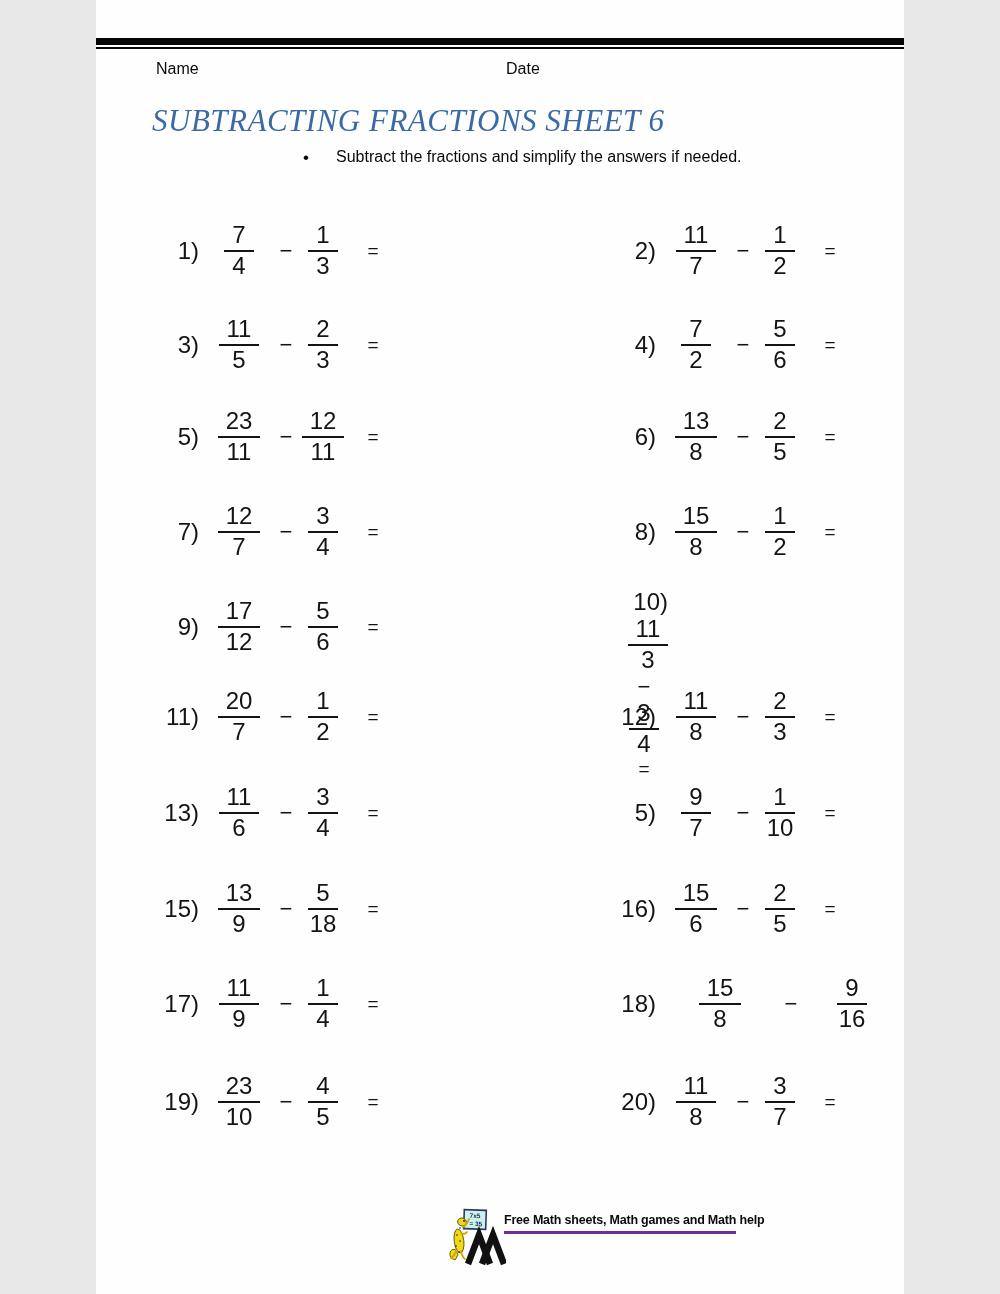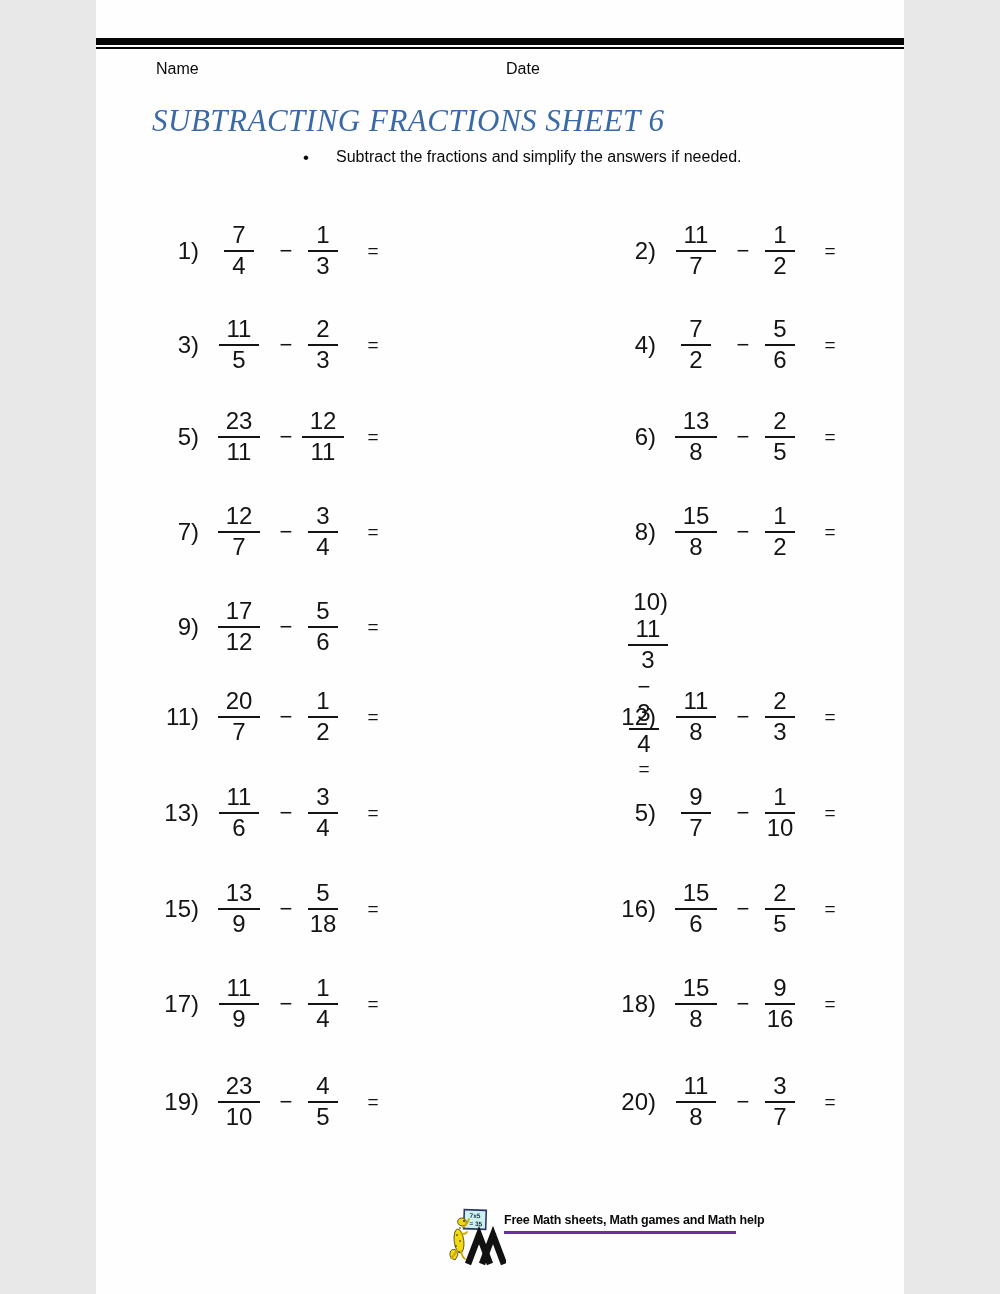--- a/index.html
+++ b/index.html
@@ -368,21 +368,21 @@
         <div class="frac-num">15</div>
         <div class="frac-den">6</div>
       </div>
       <div class="p-op">−</div>
       <div class="frac frac-2">
         <div class="frac-num">2</div>
         <div class="frac-den">5</div>
       </div>
       <div class="p-eq">=</div>
     </div>
-      <div class="problem" style="top: 959px;">
+      <div class="problem" style="top: 959px; gap: 24px;">
       <div class="p-label">18)</div>
       <div class="frac frac-1">
         <div class="frac-num">15</div>
         <div class="frac-den">8</div>
       </div>
       <div class="p-op">−</div>
       <div class="frac frac-2">
         <div class="frac-num">9</div>
         <div class="frac-den">16</div>
       </div>

